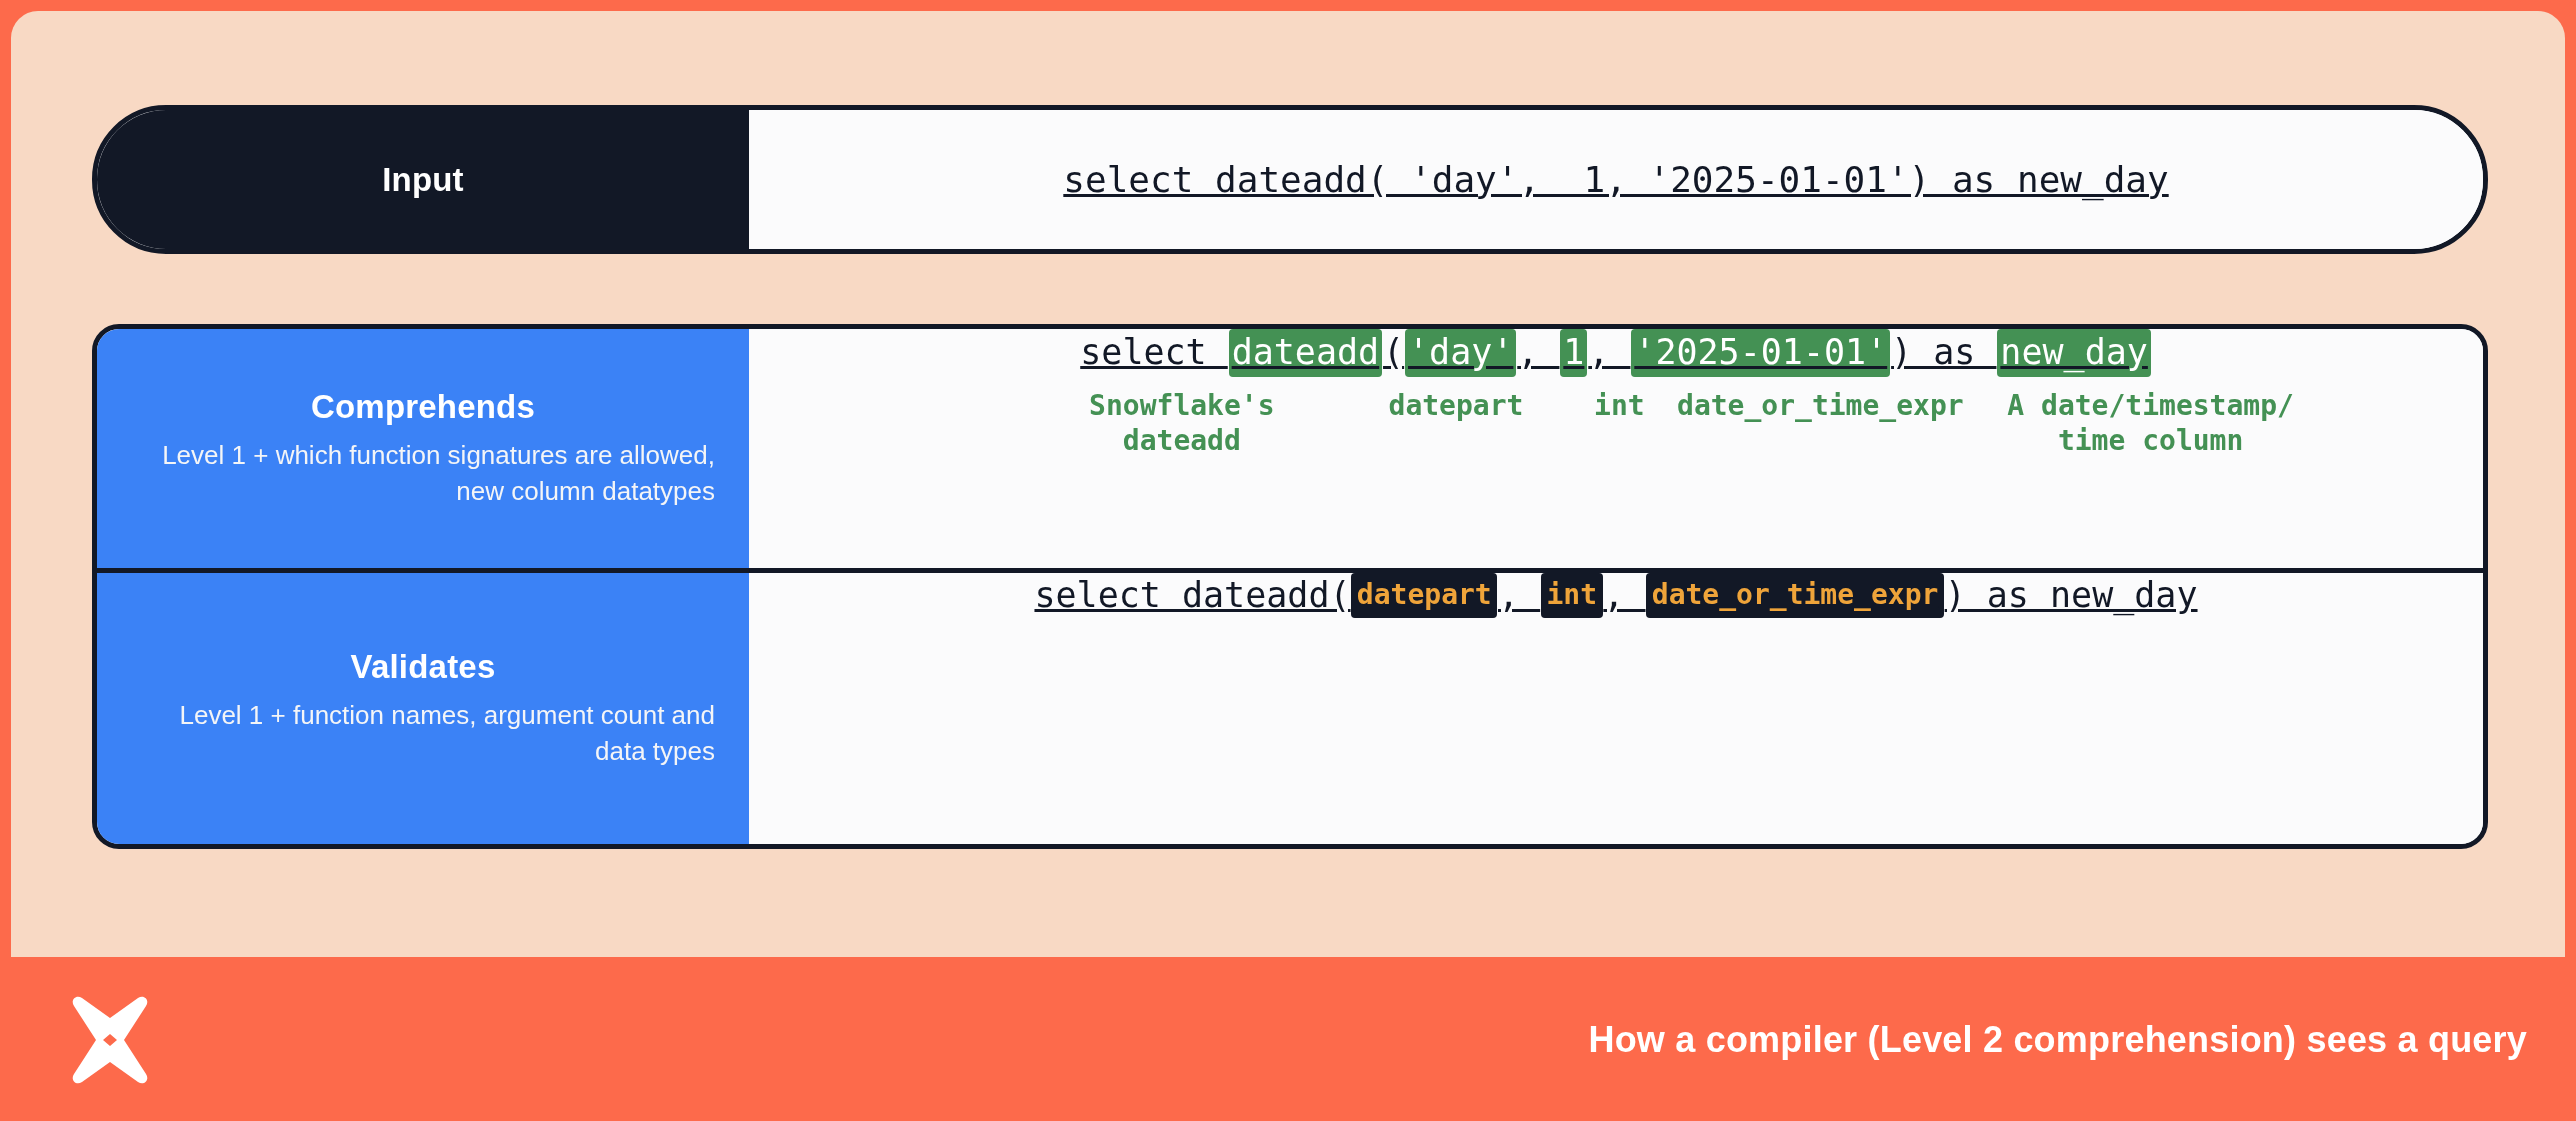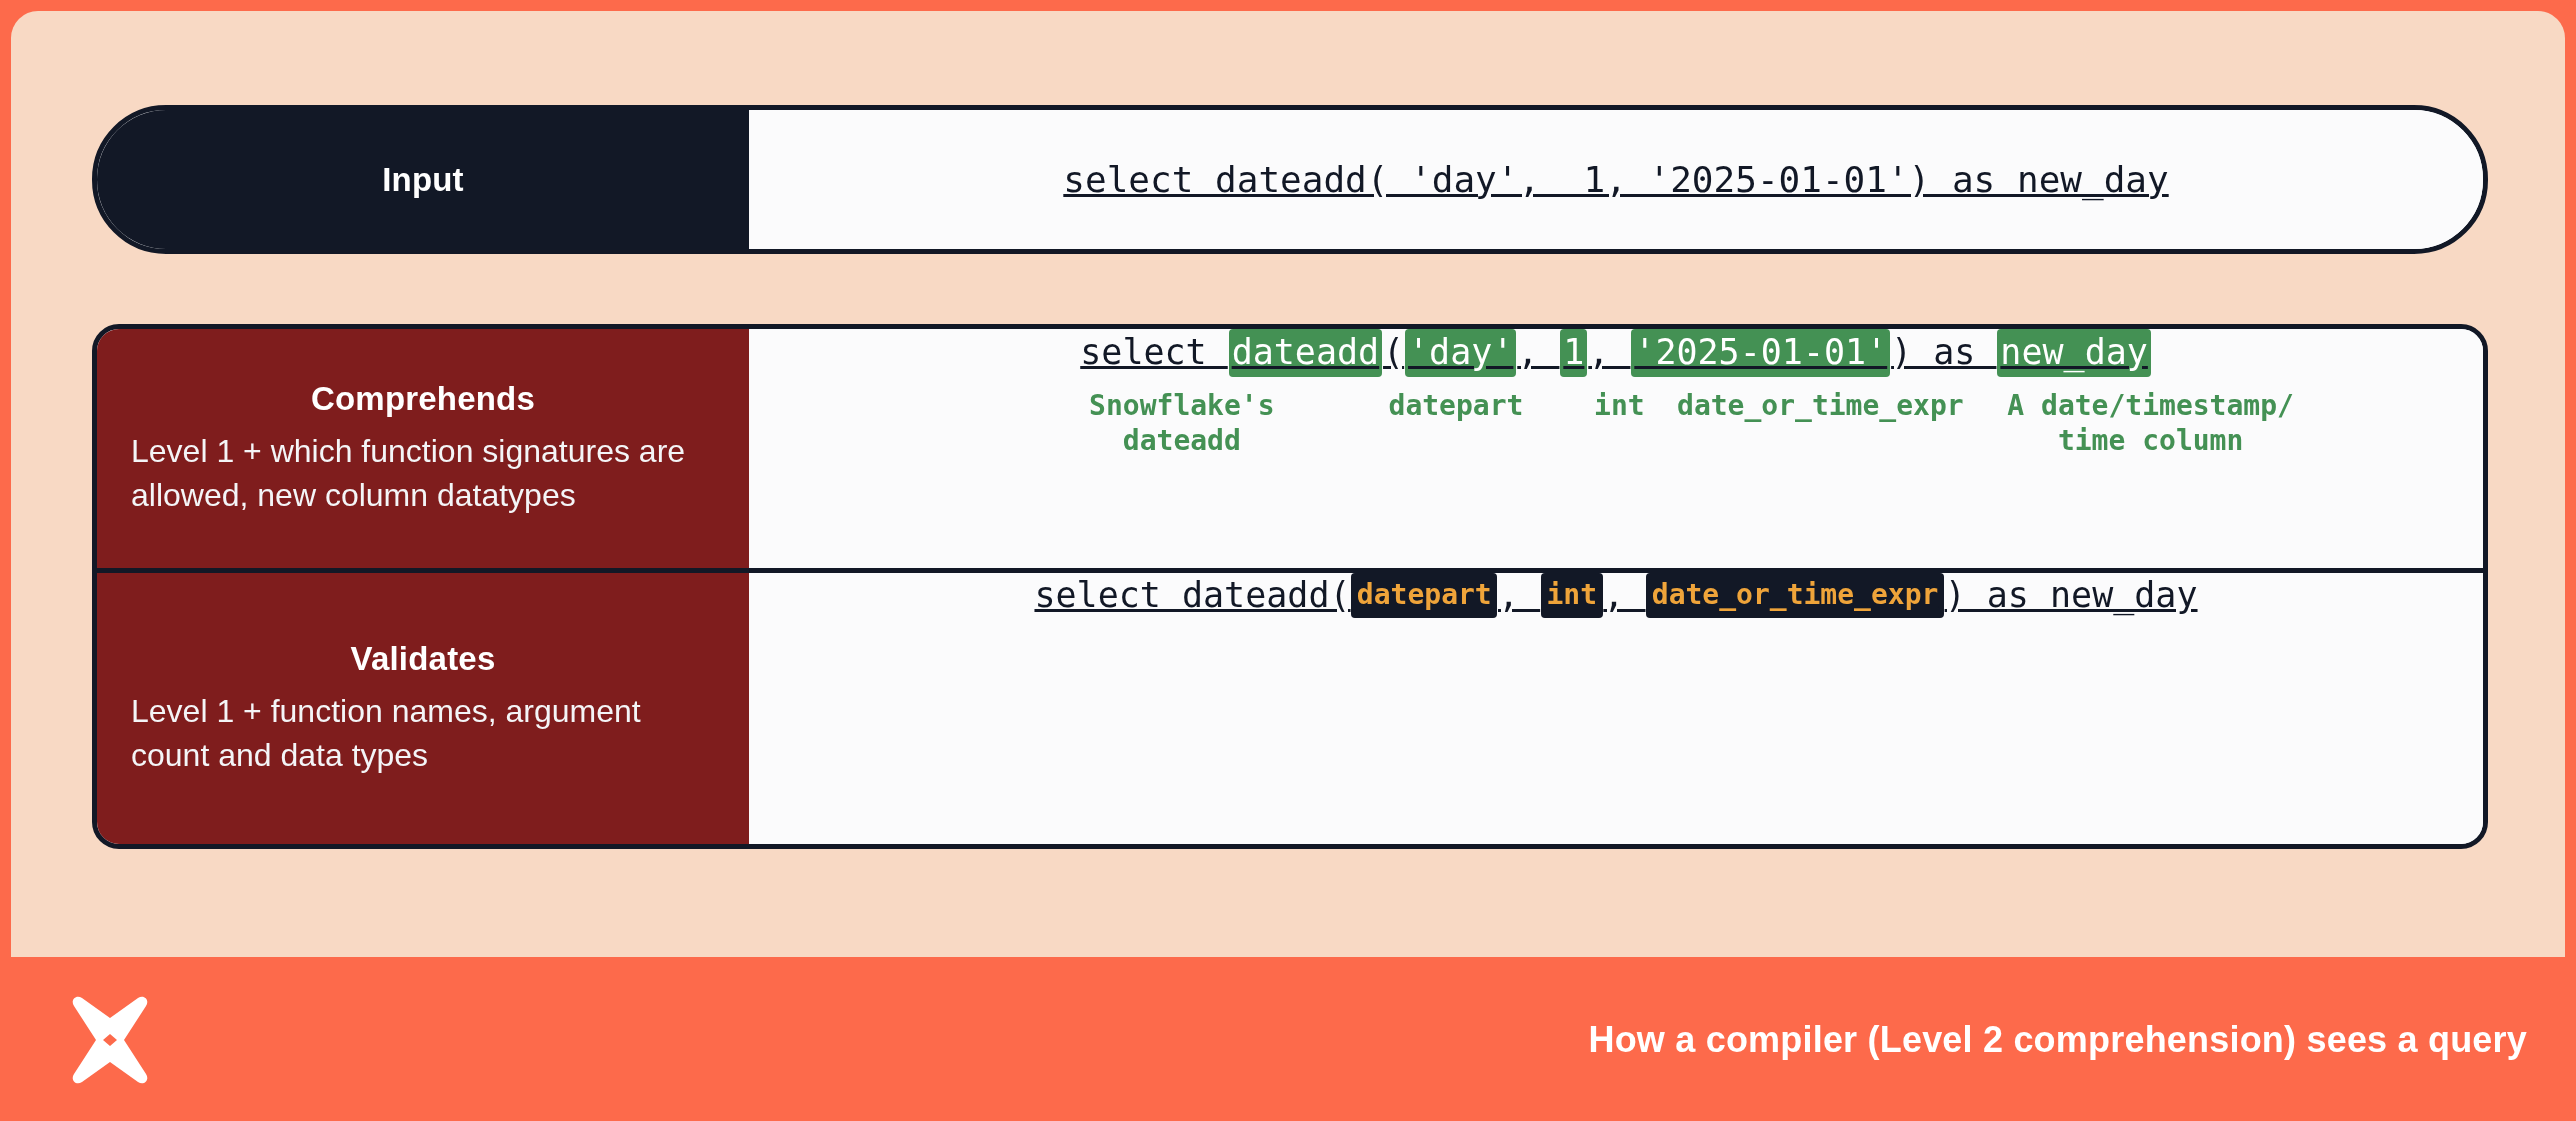--- a/index.html
+++ b/index.html
@@ -83,37 +83,37 @@
     display: flex;
     flex: 1 1 0;
     min-height: 0;
   }
   #row-comprehends { flex: 0 0 244px; border-bottom: 5.5px solid #121826; }
   #row-validates  { flex: 1 1 auto; }
 
   .label-panel {
     width: 652px;
     flex: 0 0 652px;
-    background: #7f1d1d;
+    background: #3b82f6;
     color: #ffffff;
     display: flex;
     flex-direction: column;
     align-items: center;
     justify-content: center;
     padding: 0 34px;
-    text-align: left;
+    text-align: right;
   }
   .label-panel .row-title {
     font-size: 33px;
     font-weight: bold;
     margin-bottom: 12.5px;
     letter-spacing: 0.2px;
   }
   .label-panel .row-sub {
-    font-size: 32px;
+    font-size: 26px;
     font-weight: normal;
     line-height: 1.36;
     color: #f4f5f7;
   }
 
   .code-panel {
     flex: 1 1 auto;
     background: #fbfbfc;
     display: flex;
     flex-direction: column;

